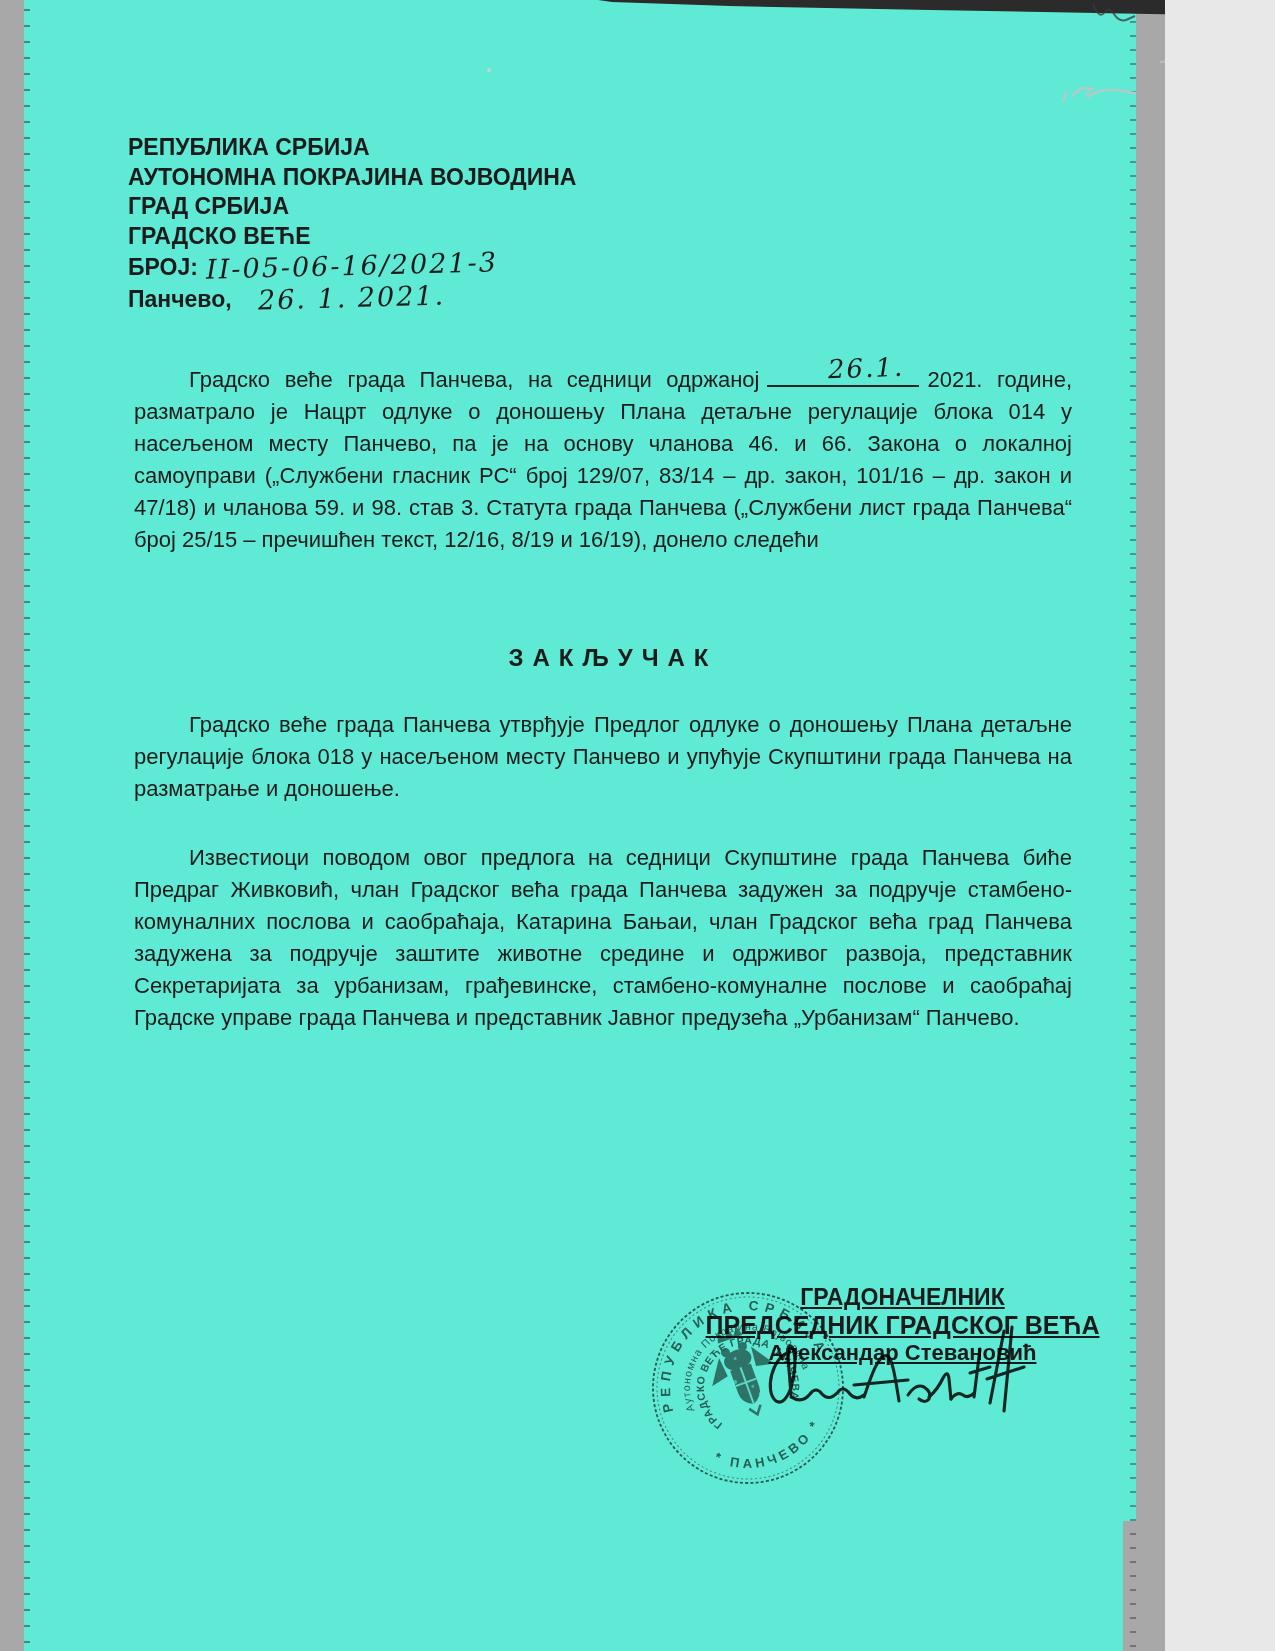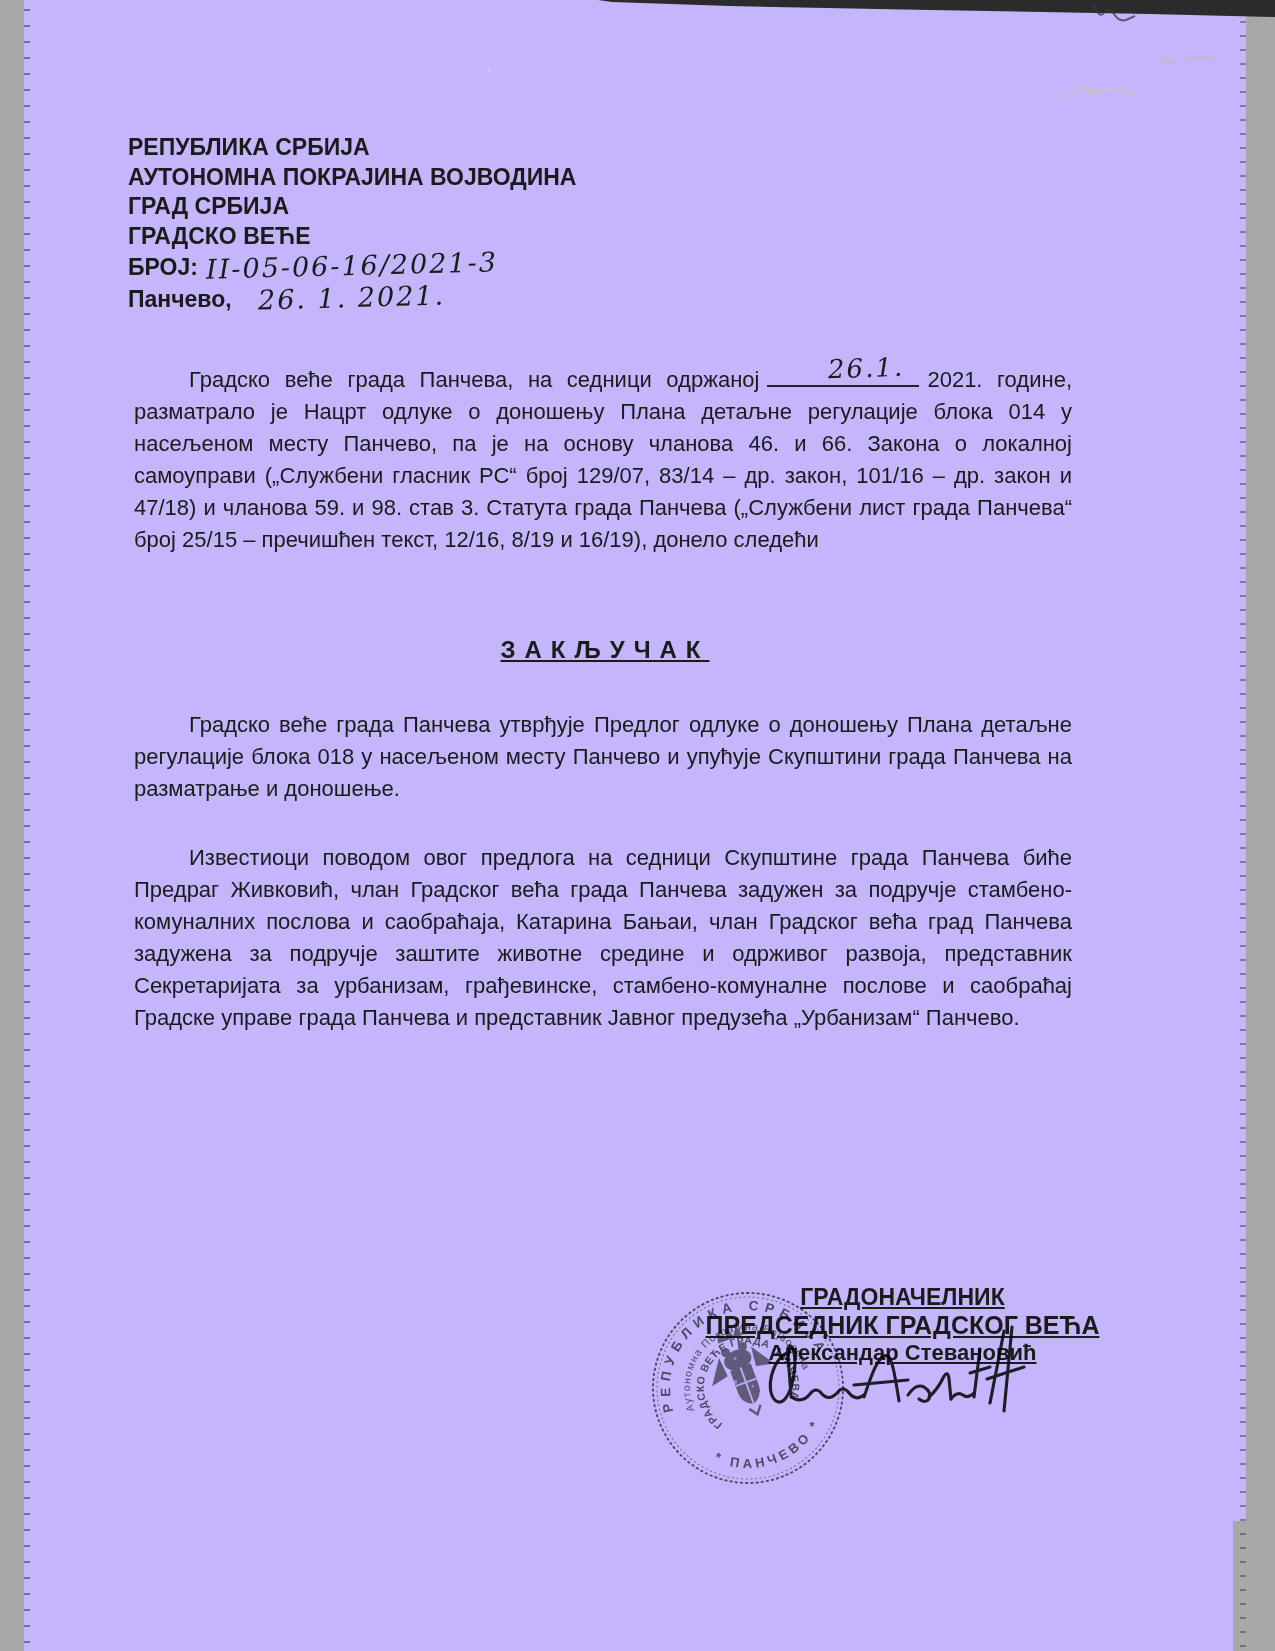--- a/index.html
+++ b/index.html
@@ -1,17 +1,17 @@
 <!DOCTYPE html>
 <html><head>
 <meta charset="utf-8">
 <style>
   html,body{margin:0;padding:0;background:#e8e8e8;}
   .page{
-    position:relative;width:1275px;height:1651px;background:#c4b5fd;
+    position:relative;width:1165px;height:1651px;background:#5eead4;
     overflow:hidden;font-family:"Liberation Sans",sans-serif;color:#1b1b1b;
   }
   
   .edge-left{position:absolute;left:0;top:0;bottom:0;width:24px;background:#a8a8a8;z-index:6;}
   .edge-left::after{content:"";position:absolute;right:-6px;top:0;bottom:0;width:6px;
     background-image:repeating-linear-gradient(to bottom,transparent 0 9px,rgba(45,45,45,.5) 9px 11px,transparent 11px 16px);}
   .edge-right{position:absolute;right:0;top:0;bottom:0;width:29px;background:#a8a8a8;z-index:6;}
   .edge-right::after{content:"";position:absolute;left:-6px;top:0;bottom:0;width:6px;
     background-image:repeating-linear-gradient(to bottom,transparent 0 7px,rgba(50,50,50,.45) 7px 9px,transparent 9px 14px);}
   .edge-right::before{content:"";position:absolute;left:-13px;bottom:0;height:130px;width:13px;background:#a8a8a8;}
@@ -23,21 +23,21 @@
   .header .date-hw{margin-left:26px;}
   
   .para{position:absolute;left:128px;width:938px;font-size:22px;line-height:32px;
     text-align:justify;margin:6px;z-index:1;}
   .indent{text-indent:55px;}
   .indent-sm{text-indent:28px;}
   .fillin{display:inline-block;width:152px;height:0.95em;border-bottom:2px solid #232323;
     position:relative;margin:0 8px;vertical-align:baseline;}
   .fillin .hw{position:absolute;left:6px;bottom:0px;font-size:26px;white-space:nowrap;transform:rotate(-2deg);}
   .doc-title{position:absolute;left:128px;width:938px;top:628px;text-align:center;
-    font-weight:bold;font-size:24px;letter-spacing:9px;margin:8px;z-index:1;text-decoration:underline;}
+    font-weight:bold;font-size:24px;letter-spacing:9px;margin:16px;z-index:1;}
   
   .sigblock{position:absolute;left:620px;top:1283px;width:565px;text-align:center;
     font-weight:bold;line-height:28px;z-index:2;text-decoration:underline;}
   .sigblock .role1{font-size:23px;}
   .sigblock .role2{font-size:25px;}
   .sigblock .name{font-size:22px;}
   
   .stamp{position:absolute;left:618px;top:1258px;z-index:3;mix-blend-mode:multiply;opacity:.85;}
   .signature{position:absolute;left:750px;top:1300px;z-index:4;mix-blend-mode:multiply;}
 </style>

